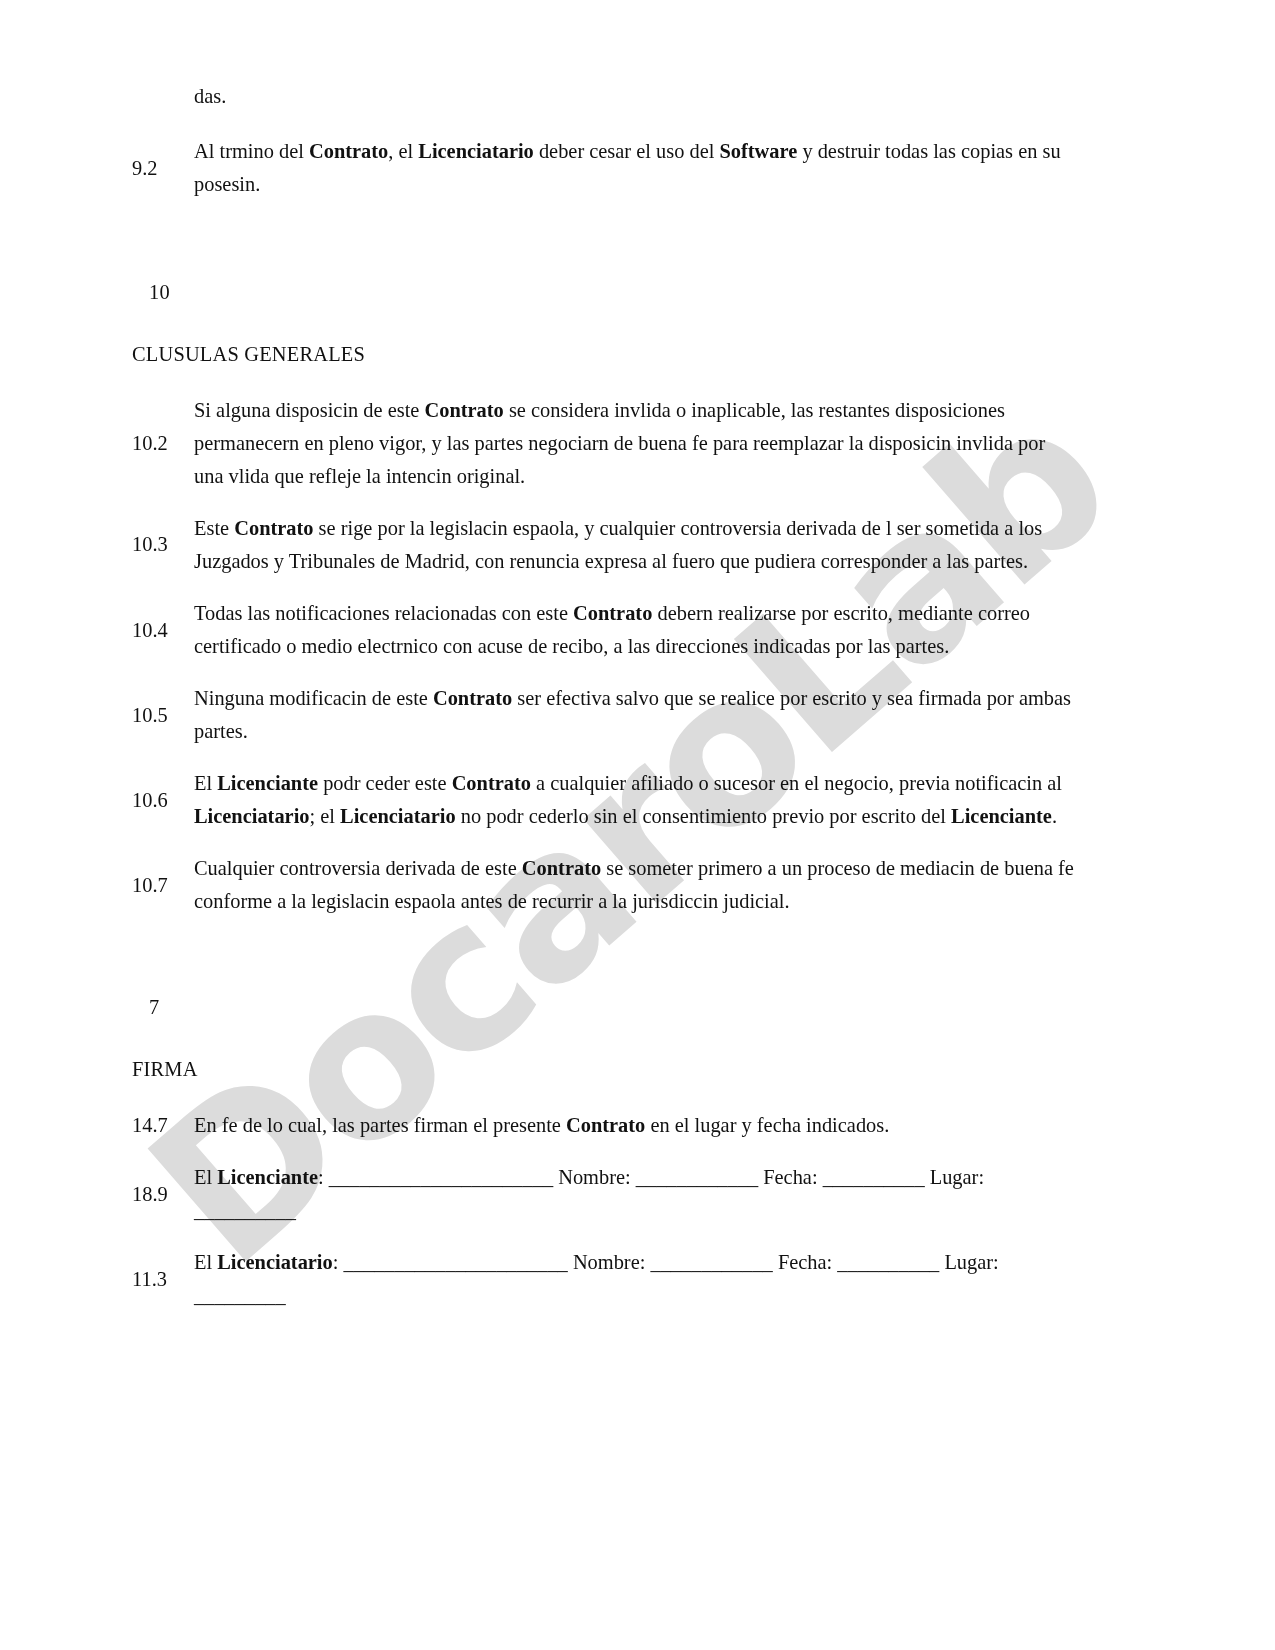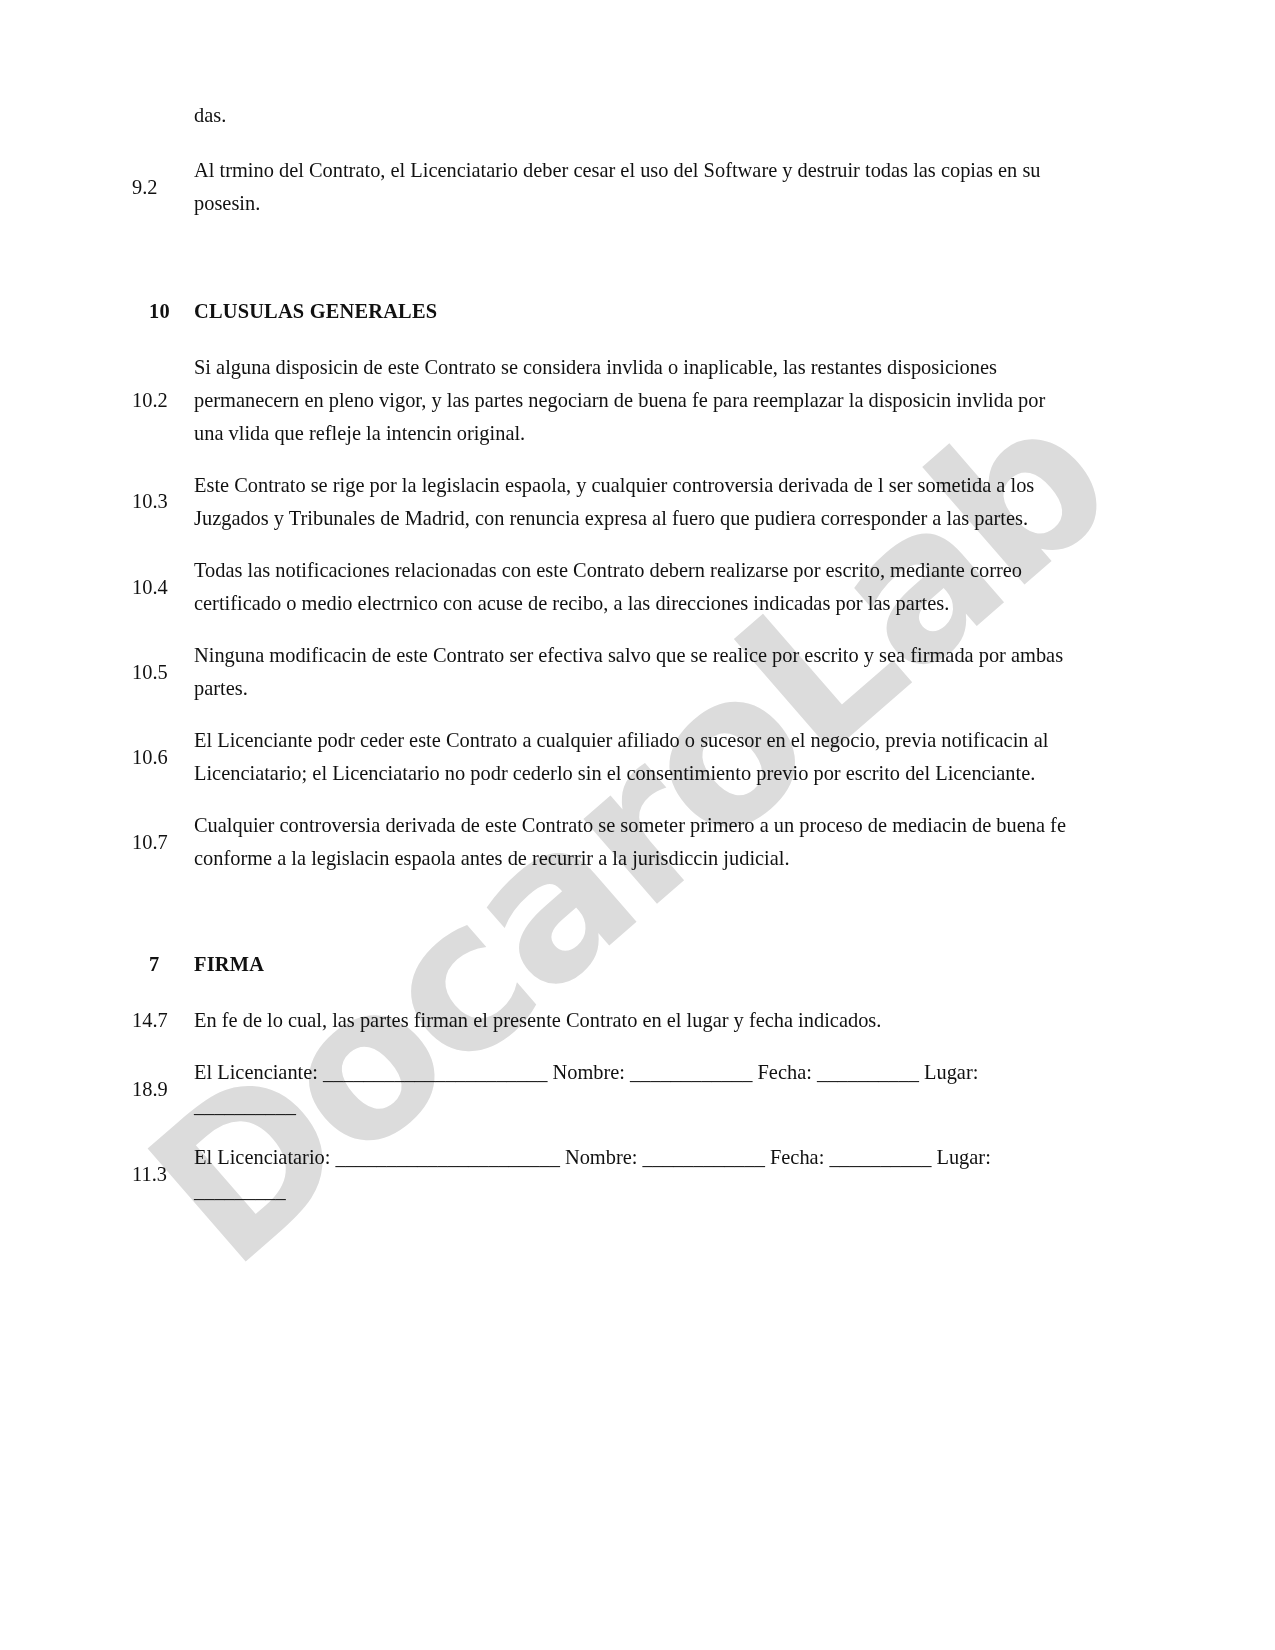--- a/index.html
+++ b/index.html
@@ -35,21 +35,21 @@
     pointer-events: none;
     z-index: 0;
     margin-left: -10px;
     margin-top: 10px;
   }
 
   
   .content {
     position: absolute;
     left: 132px;
-    top: 99px;
+    top: 80px;
     width: 945px;
     z-index: 2;
   }
 
   .clause {
     display: flex;
     align-items: center;
     margin-bottom: 19px;
     font-size: 20.4px;
     line-height: 1.62;
@@ -76,37 +76,38 @@
     line-height: 1.62;
   }
   .continuation .num { flex: 0 0 62px; width: 62px; }
 
   
   .heading {
     display: flex;
     align-items: flex-start;
     font-size: 20.4px;
     line-height: 1.6;
-    font-weight: 700;
+    font-weight: 400;
     letter-spacing: 0.2px;
     margin-bottom: 23px;
+    flex-direction: column;
   }
   .heading .num {
     flex: 0 0 62px;
     width: 62px;
     padding-left: 17px;
     box-sizing: border-box;
     white-space: nowrap;
   }
   .heading .body { flex: 1 1 auto; }
 
   .gap-before-heading { height: 56px; }
   .gap-before-firma { height: 54px; }
 
-  b, strong { font-weight: 400; margin-top: 12px; }
+  b, strong { font-weight: 700; margin-top: 12px; }
 </style>
 </head>
 <body>
 
 <div class="page">
 
   <div class="watermark">DocaroLab</div>
 
   <div class="content">
 

